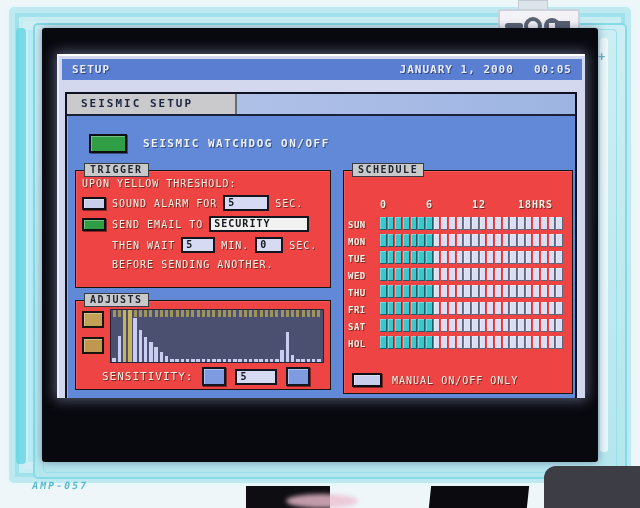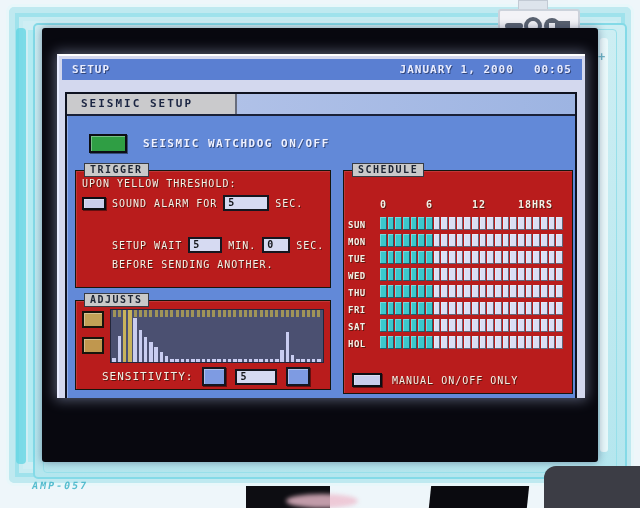--- a/index.html
+++ b/index.html
@@ -65,21 +65,21 @@
   .cb-on  { background:#2f9e44; }
   .cb-off { background:#c9cdec; }
 
   .blue-label { color:#eef1ff; font-size:11px; font-weight:bold; letter-spacing:1.5px;
                 text-shadow:1px 1px 0 rgba(10,16,40,.5); }
 
   .watchdog-row { position:absolute; left:22px; top:40px; display:flex;
                   align-items:center; gap:16px; }
   .cb-lg { width:38px; height:19px; }
 
-  .panel { position:absolute; background:#b91c1c; border:1px solid #15160f;
+  .panel { position:absolute; background:#ef4444; border:1px solid #15160f;
            box-shadow:inset 1px 1px 0 rgba(255,255,255,.12); }
   .tag { position:absolute; top:-8px; left:8px; background:#c9c9c9;
          border:1px solid #363b45; color:#1d2534; font-size:10px; font-weight:bold;
          letter-spacing:1.5px; padding:0 5px; line-height:12px; }
   .ptext { color:#f2f1e6; font-size:10px; font-weight:normal; letter-spacing:1px;
            text-shadow:1px 1px 0 rgba(20,18,8,.55); white-space:nowrap; }
   .prow { position:absolute; display:flex; align-items:center; gap:6px; }
   .cb-sm { width:24px; height:13px; }
   .field { background:#d6daf2; border:2px solid #14161f; color:#15171c;
            font-size:10px; font-weight:bold; height:16px; line-height:12px;
@@ -201,22 +201,27 @@
         <span class="tag">TRIGGER</span>
         <div class="prow" style="left:6px; top:7px;">
           <span class="ptext">UPON YELLOW THRESHOLD:</span>
         </div>
         <div class="prow" style="left:6px; top:24px;">
           <span class="cb cb-sm cb-off"></span>
           <span class="ptext">SOUND ALARM FOR</span>
           <span class="field" style="width:46px;">5</span>
           <span class="ptext">SEC.</span>
         </div>
+        <div class="prow" style="left:6px; top:45px;">
+          <span class="cb cb-sm cb-on"></span>
+          <span class="ptext">SEND EMAIL TO</span>
+          <span class="field white" style="width:100px;">SECURITY</span>
+        </div>
         <div class="prow" style="left:36px; top:66px;">
-          <span class="ptext">SETUP WAIT</span>
+          <span class="ptext">THEN WAIT</span>
           <span class="field" style="width:34px;">5</span>
           <span class="ptext">MIN.</span>
           <span class="field" style="width:28px;">0</span>
           <span class="ptext">SEC.</span>
         </div>
         <div class="prow" style="left:36px; top:88px;">
           <span class="ptext">BEFORE SENDING ANOTHER.</span>
         </div>
       </div>
 

